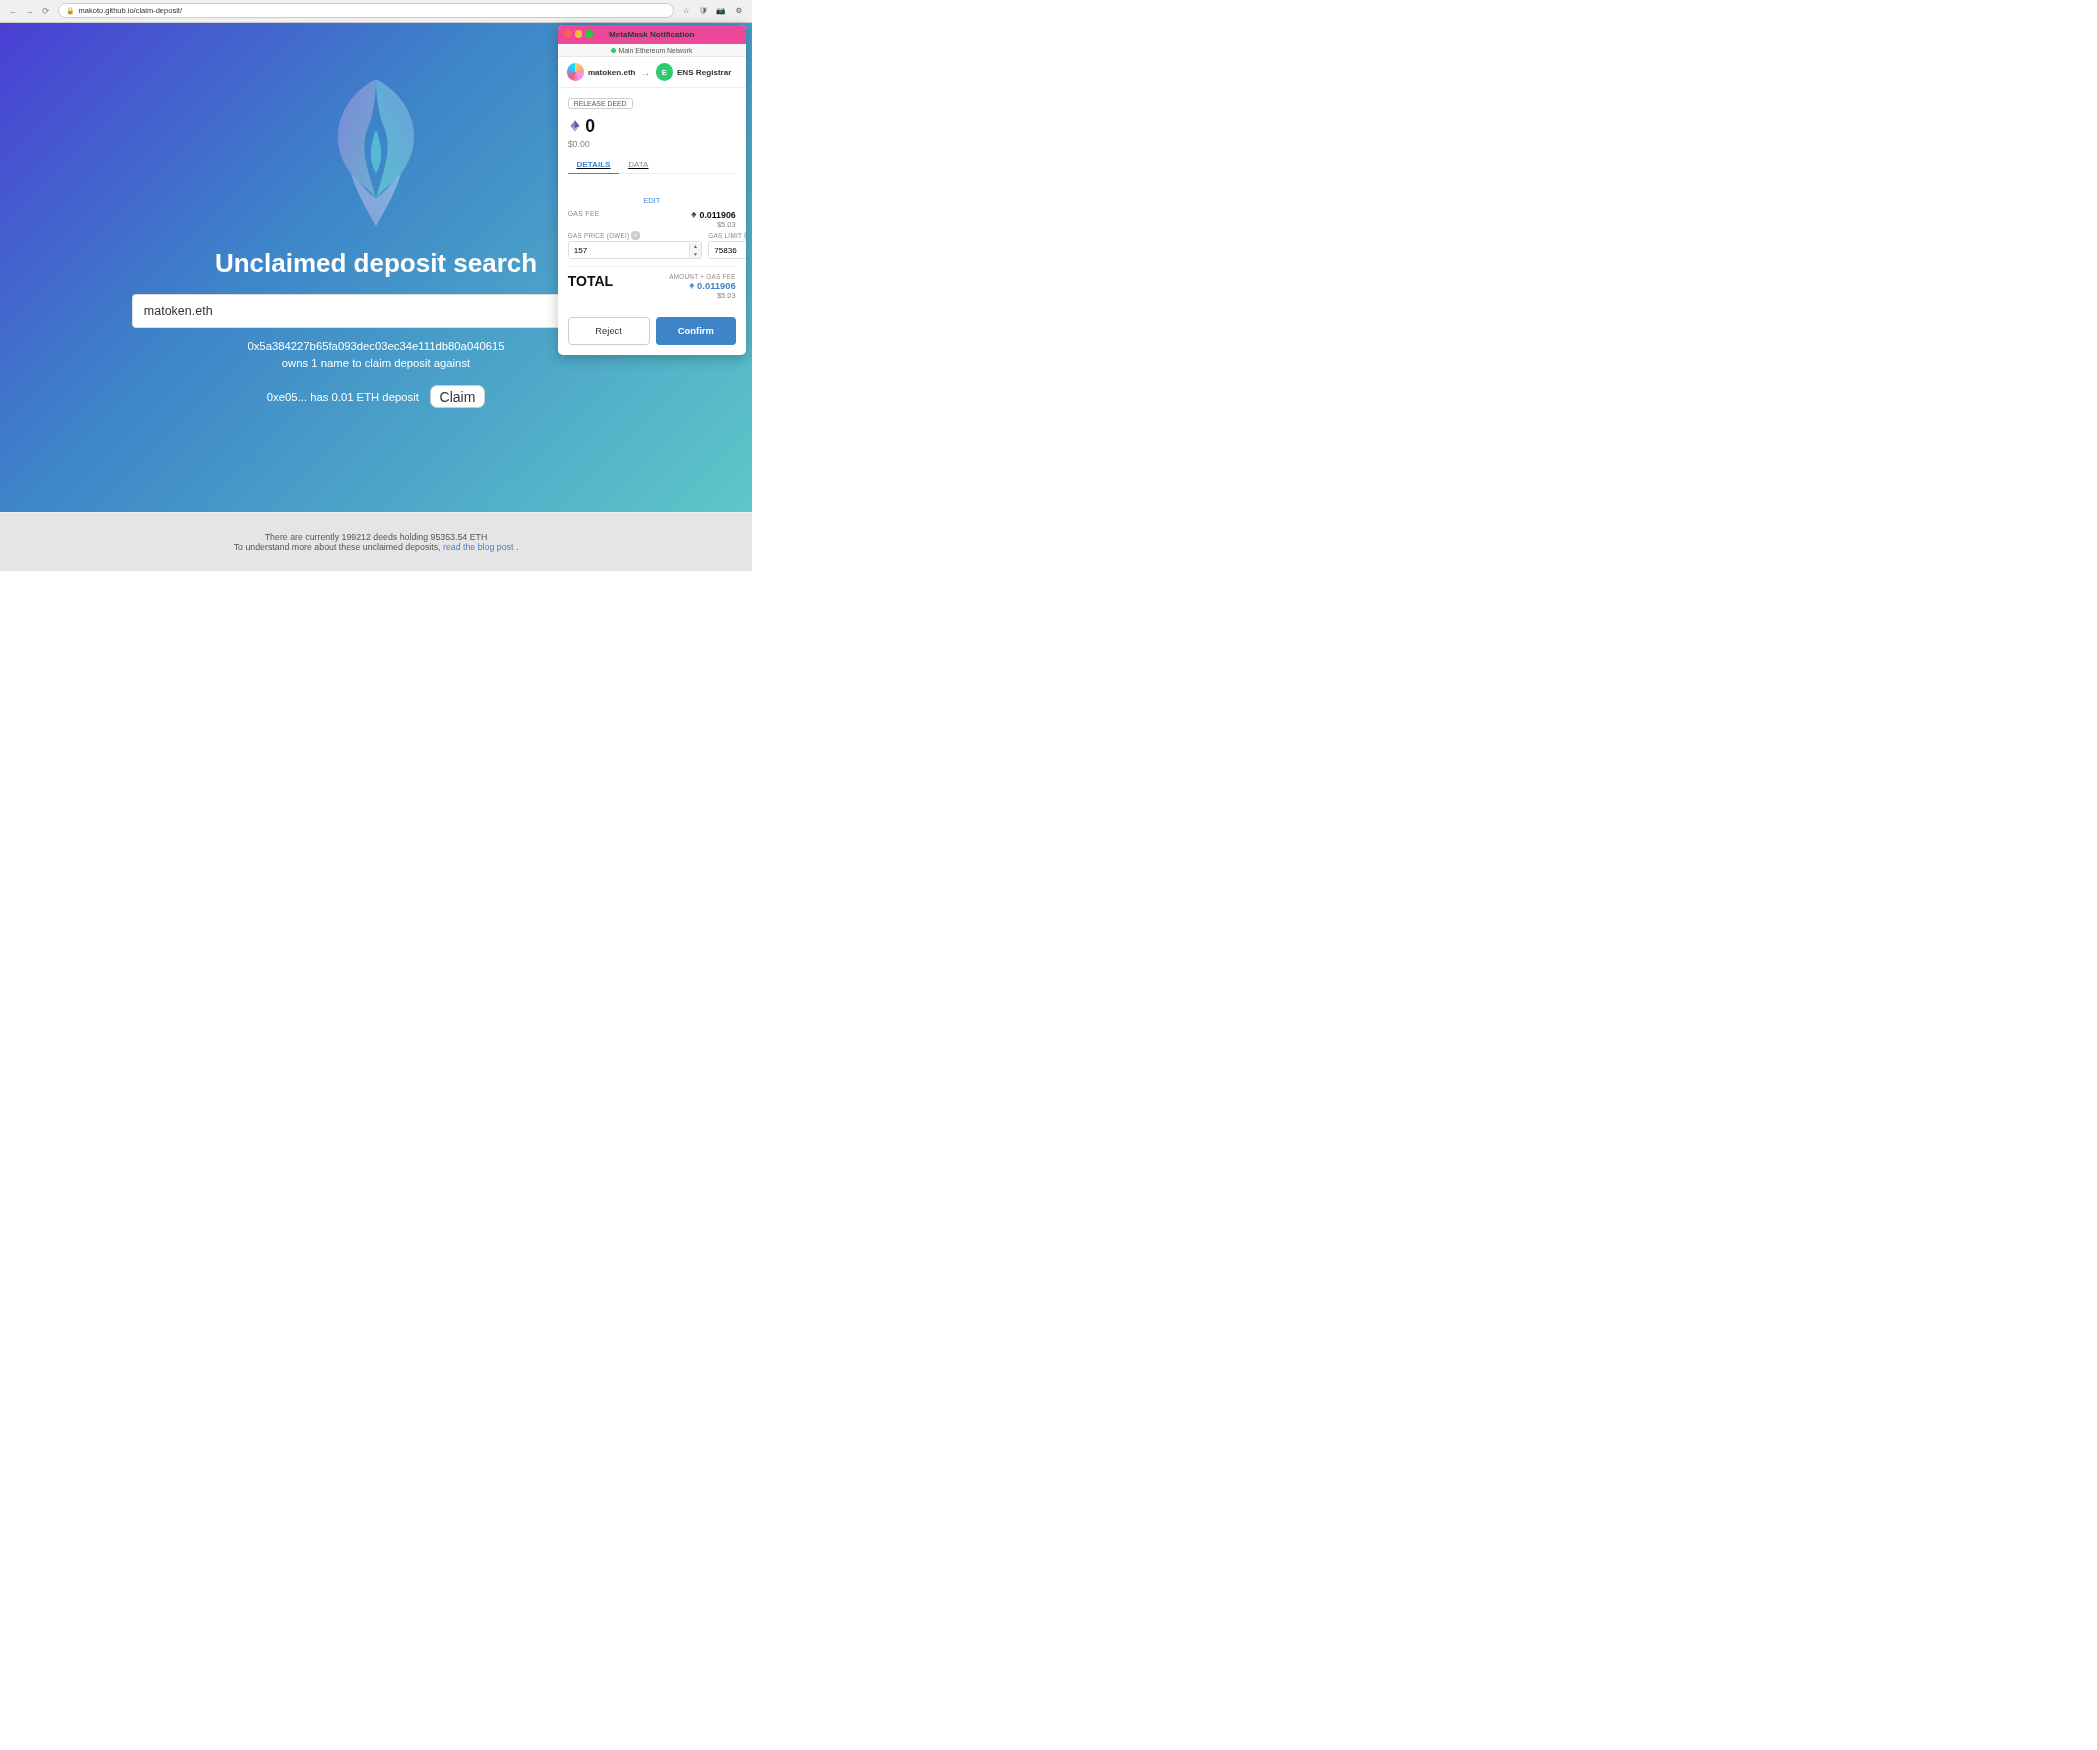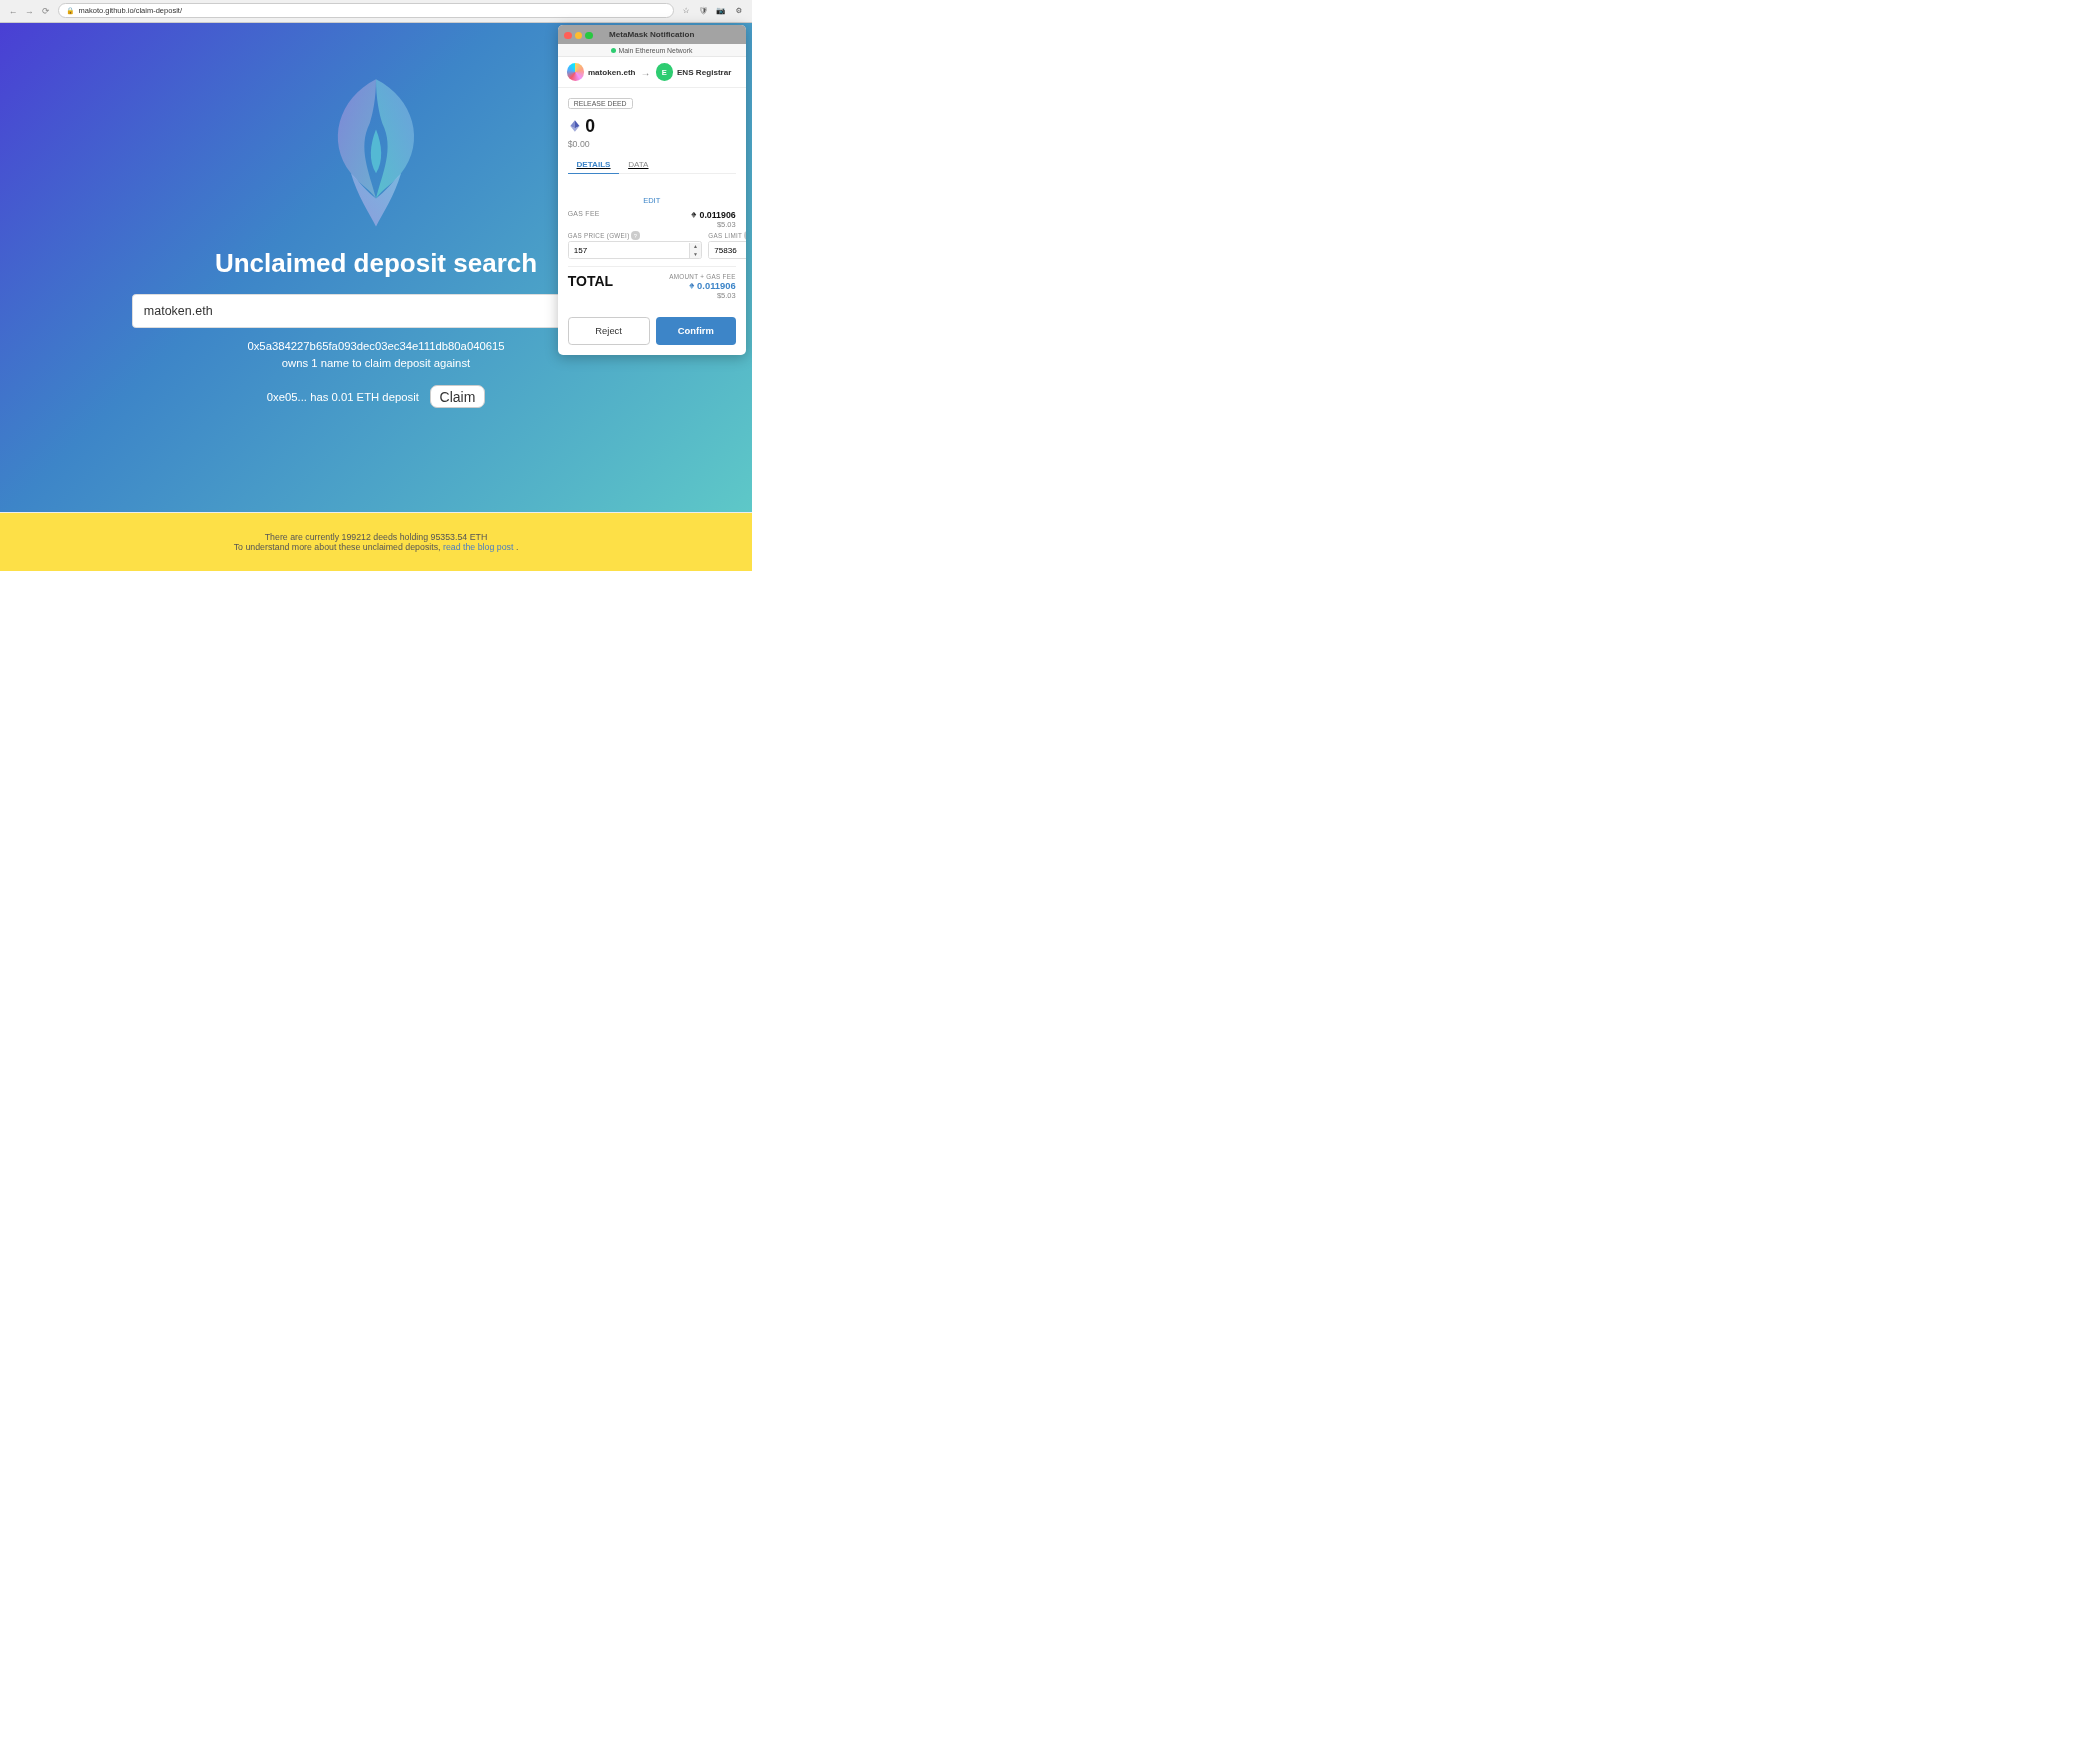--- a/index.html
+++ b/index.html
@@ -127,21 +127,21 @@
       color: #333;
       border: 0.6px solid #ccc;
       border-radius: 7px;
       padding: 2.5px 8.8px;
       font-size: 14px;
       cursor: pointer;
     }
 
     
     .footer {
-      background: #fde047;
+      background: #e5e5e5;
       padding: 19px;
       text-align: center;
       font-size: 8.8px;
       color: #555;
       border-top: 0.6px solid #eee;
     }
     .footer a {
       color: #4a7dc4;
       text-decoration: none;
     }
@@ -152,23 +152,23 @@
       top: 2.5px;
       right: 6.3px;
       width: 188px;
       background: #fff;
       border-radius: 5px;
       box-shadow: 0 2.5px 12.5px rgba(0,0,0,0.25);
       overflow: hidden;
       z-index: 100;
     }
     .mm-titlebar {
-      background: #a3a3a3;
-      display: flex;
-      align-items: flex-end;
+      background: #ec4899;
+      display: flex;
+      align-items: flex-start;
       justify-content: center;
       padding: 5px 7.5px;
       position: relative;
     }
     .mm-traffic-lights {
       display: flex;
       gap: 3.1px;
       position: absolute;
       left: 6.3px;
     }

